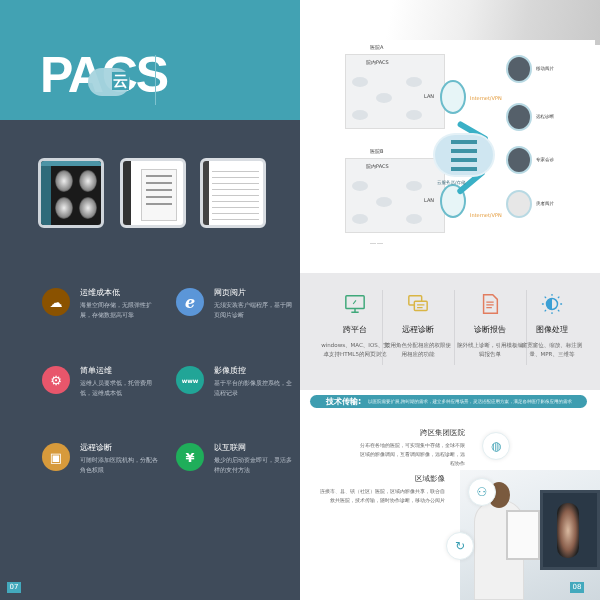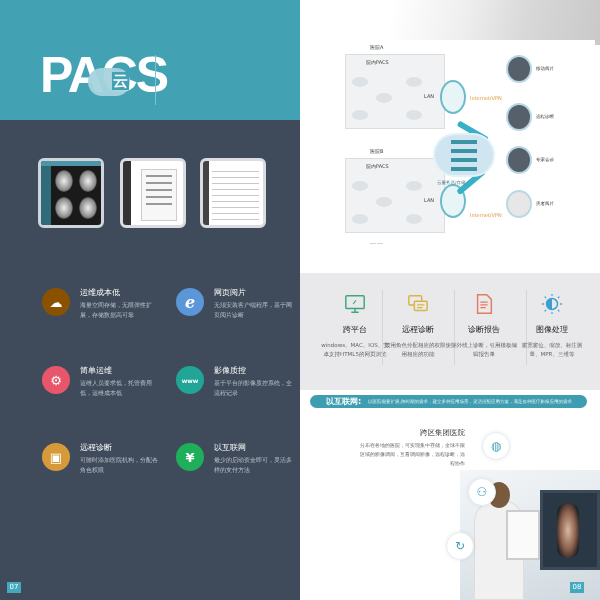--- a/index.html
+++ b/index.html
@@ -211,21 +211,21 @@
   <div class="fcol" style="left:82px">
     <svg class="ico" viewBox="0 0 24 24">
         <rect x="2" y="3" width="14" height="10" rx="1" fill="none" stroke="#d9b545" stroke-width="1.6"></rect>
         <rect x="8" y="9" width="14" height="10" rx="1" fill="#e9e9eb" stroke="#d9b545" stroke-width="1.6"></rect>
         <path d="M11 13h8M11 16h6" stroke="#d9b545" stroke-width="1.2"></path>
       </svg>
     <div class="t">远程诊断</div>
     <div class="d">按用角色分配相应的权限使用相应的功能</div>
   </div>
   <div class="vsep" style="left:154px"></div>
-  <div class="fcol" style="left:148px">
+  <div class="fcol" style="left:154px">
     <svg class="ico" viewBox="0 0 24 24">
         <path d="M5 2h10l5 5v15H5z" fill="none" stroke="#e27d5f" stroke-width="1.6"></path>
         <path d="M8 10h8M8 13h8M8 16h6" stroke="#e27d5f" stroke-width="1.2"></path>
       </svg>
     <div class="t">诊断报告</div>
     <div class="d">院外线上诊断，引用模板编辑报告单</div>
   </div>
   <div class="vsep" style="left:226px"></div>
   <div class="fcol" style="left:216px">
     <svg class="ico" viewBox="0 0 24 24">
@@ -233,38 +233,42 @@
         <path d="M12 6a6 6 0 0 0 0 12z" fill="#3b9fd4"></path>
         <g stroke="#3b9fd4" stroke-width="1.4">
           <path d="M12 1v2M12 21v2M1 12h2M21 12h2M4 4l1.5 1.5M18.5 18.5L20 20M4 20l1.5-1.5M18.5 5.5L20 4"></path>
         </g>
       </svg>
     <div class="t">图像处理</div>
     <div class="d">窗宽窗位、缩放、标注测量、MPR、三维等</div>
   </div>
 
   <div class="pill">
-    <span class="lab">以互联网:</span>
+    <span class="lab">技术传输:</span>
     <span class="txt">以医院需要扩展,跨时期的需求，建立多种应用场景，灵活搭配应用方案，满足各种医疗影像应用的需求</span>
   </div>
 
   <div class="photo">
     <div class="doctor">
         <div class="head"></div>
       </div>
     <div class="monitor2"></div>
     <div class="monitor">
         <div class="scan"></div>
       </div>
   </div>
 
   <div class="mode" style="left:60px;top:428px;width:105px">
     <div class="t">跨区集团医院</div>
     <div class="d">分布在各地的医院，可实现集中存储，全球不限区域的影像调阅，互看调阅影像，远程诊断，远程协作</div>
   </div>
   <div class="mcirc" style="left:182px;top:432px">◍</div>
 
+  <div class="mode" style="left:20px;top:474px;width:125px">
+    <div class="t">区域影像</div>
+    <div class="d">连接市、县、镇（社区）医院，区域内影像共享，联合自救共医院，技术传输，随时协作诊断，移动办公阅片</div>
+  </div>
   <div class="mcirc" style="left:168px;top:478px">⚇</div>
 
   <div class="mcirc" style="left:146px;top:532px">↻</div>
 
   <div class="pg" style="left:270px;top:582px">08</div>
 </div>
 
 </body></html>

